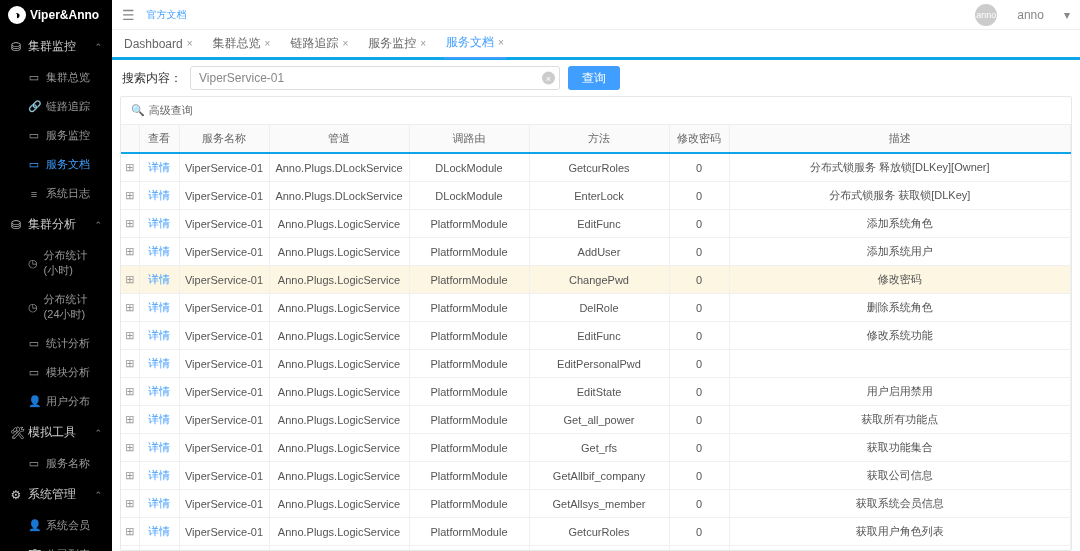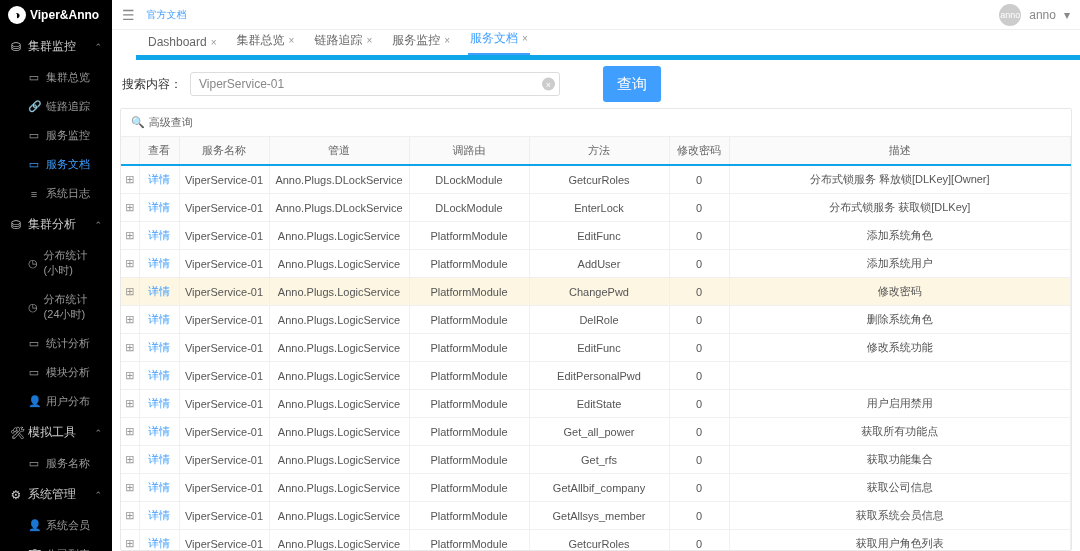--- a/index.html
+++ b/index.html
@@ -13,32 +13,32 @@
 .nav-group .chev{margin-left:auto;font-size:9px;color:#888;}
 .nav-item{padding:7px 10px 7px 28px;display:flex;align-items:center;gap:6px;color:#999;cursor:pointer;font-size:11px;}
 .nav-item.active{color:#409eff;}
 .nav-item .ico{width:12px;display:inline-block;text-align:center;font-size:11px;}
 .nav-group .ico{width:12px;display:inline-block;text-align:center;font-size:12px;}
 .main{flex:1;display:flex;flex-direction:column;min-width:0;}
 .topbar{height:30px;display:flex;align-items:center;padding:0 10px;border-bottom:1px solid #eee;}
 .hamburger{color:#888;font-size:14px;margin-right:12px;cursor:pointer;}
 .breadcrumb{color:#409eff;font-size:10px;}
 .spacer{flex:1;}
-.user{display:flex;align-items:center;gap:8px;color:#888;font-size:12px;cursor:pointer;}
+.user{display:flex;align-items:center;gap:20px;color:#888;font-size:12px;cursor:pointer;}
 .avatar{width:22px;height:22px;border-radius:50%;background:#ccc;color:#fff;display:flex;align-items:center;justify-content:center;font-size:9px;}
-.tabs{height:30px;display:flex;align-items:flex-end;padding:0 10px;gap:16px;border-bottom:5px solid #0ea5e9;margin-left:24px;}
+.tabs{height:30px;display:flex;align-items:center;padding:0 10px;gap:16px;border-bottom:3px solid #0ea5e9;}
 .tab{padding:6px 2px;color:#666;font-size:12px;cursor:pointer;display:flex;align-items:center;gap:4px;}
 .tab.active{color:#409eff;border-bottom:2px solid #409eff;}
 .tab .close{font-size:10px;color:#999;}
 .searchbar{display:flex;align-items:center;padding:6px 10px;gap:8px;}
 .searchbar label{color:#333;font-size:12px;text-align:center;}
 .search-input{width:370px;height:24px;border:1px solid #ddd;border-radius:3px;padding:0 20px 0 8px;font-size:12px;color:#888;}
 .search-wrap{position:relative;}
 .search-clear{position:absolute;right:5px;top:50%;transform:translateY(-50%);width:13px;height:13px;border-radius:50%;background:#ccc;color:#fff;font-size:9px;display:flex;align-items:center;justify-content:center;cursor:pointer;}
-.search-btn{background:#409eff;color:#fff;border:none;border-radius:3px;height:36px;padding:0 14px;font-size:15px;cursor:pointer;margin-left:35px;}
+.search-btn{background:#409eff;color:#fff;border:none;border-radius:3px;height:24px;padding:0 14px;font-size:12px;cursor:pointer;}
 .grid-wrap{flex:1;padding:0 8px;overflow:hidden;}
 .grid-box{border:1px solid #e8e8e8;border-radius:2px;height:100%;display:flex;flex-direction:column;}
 .grid-title{padding:6px 10px;font-size:11px;color:#666;display:flex;align-items:center;gap:4px;border-bottom:1px solid #eee;}
 .grid-scroll{flex:1;overflow:auto;}
 table{width:100%;border-collapse:collapse;font-size:11px;}
 th{background:#fafafa;color:#666;font-weight:normal;padding:6px 4px;border-bottom:2px solid #0ea5e9;border-right:1px solid #eee;text-align:center;}
 td{padding:6px 4px;border-bottom:1px solid #f0f0f0;border-right:1px solid #f0f0f0;text-align:center;color:#555;}
 td.expand{width:18px;color:#999;cursor:pointer;}
 td.link{color:#409eff;cursor:pointer;}
 tr.hl td{background:#fdf6e3;}

